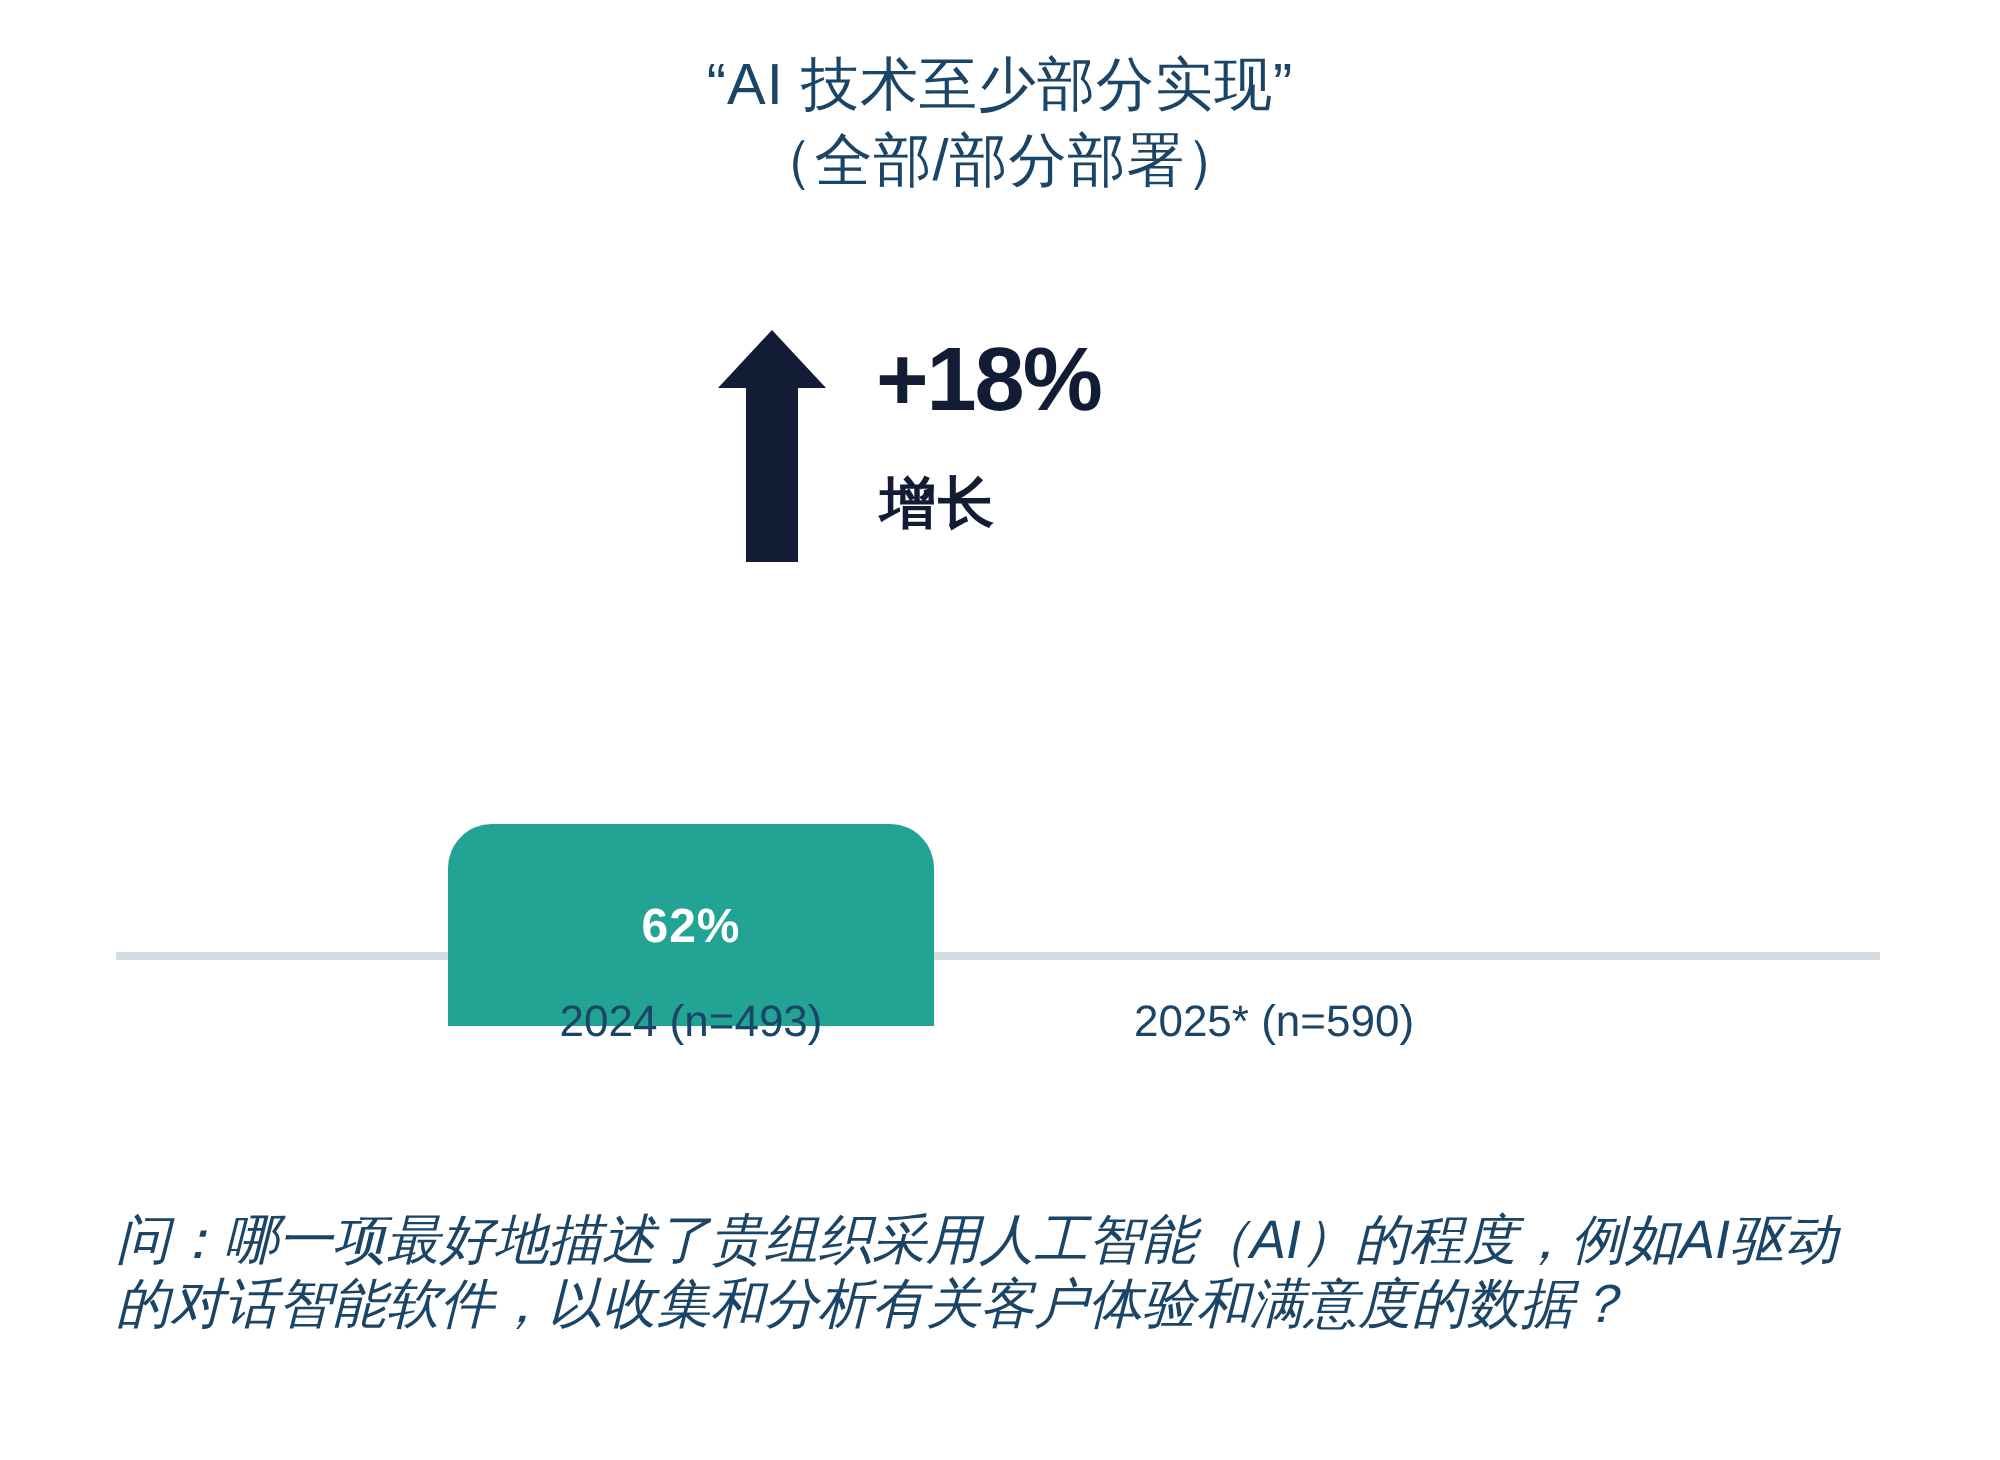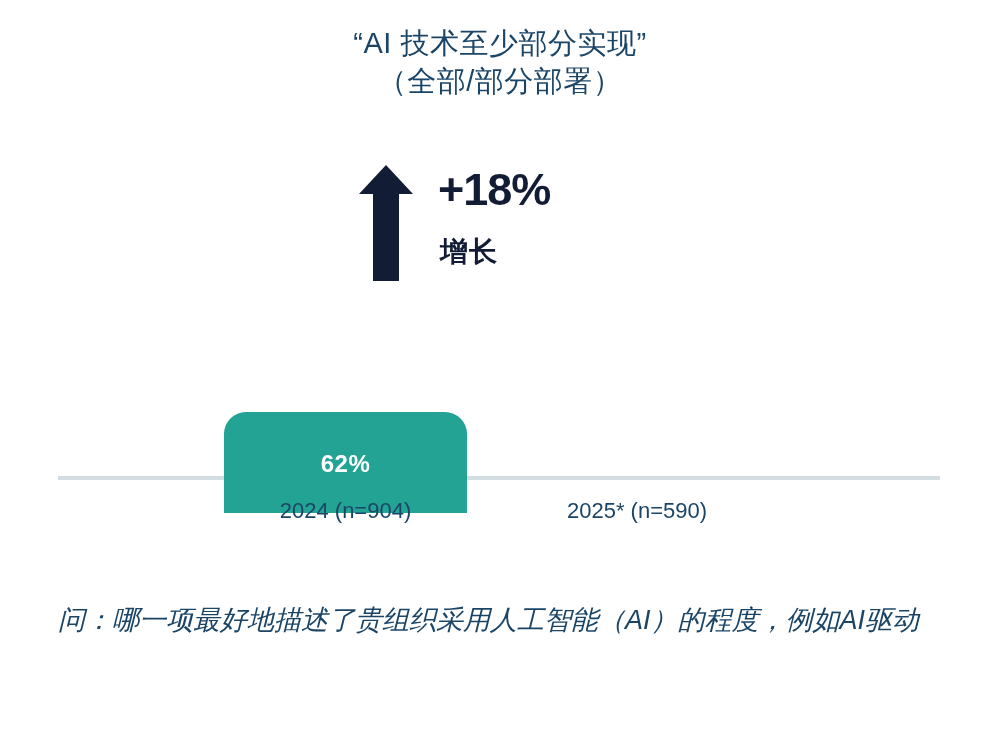--- a/index.html
+++ b/index.html
@@ -172,21 +172,22 @@
 
   <div class="chart-area">
 
     <div class="baseline"></div>
 
     <div class="bar bar-2024">
       <div class="bar-value">62%</div>
     </div>
 
 
-    <div class="cat-label cat-2024">2024 (n=904)</div>
+    <div class="cat-label cat-2024">2024 (n=493)</div>
     <div class="cat-label cat-2025">2025* (n=590)</div>
   </div>
 
   <div class="footnote">
     <div class="footnote-line">问：哪一项最好地描述了贵组织采用人工智能（AI）的程度，例如AI驱动</div>
+    <div class="footnote-line">的对话智能软件，以收集和分析有关客户体验和满意度的数据？</div>
   </div>
 
 </div>
 
 </body></html>

